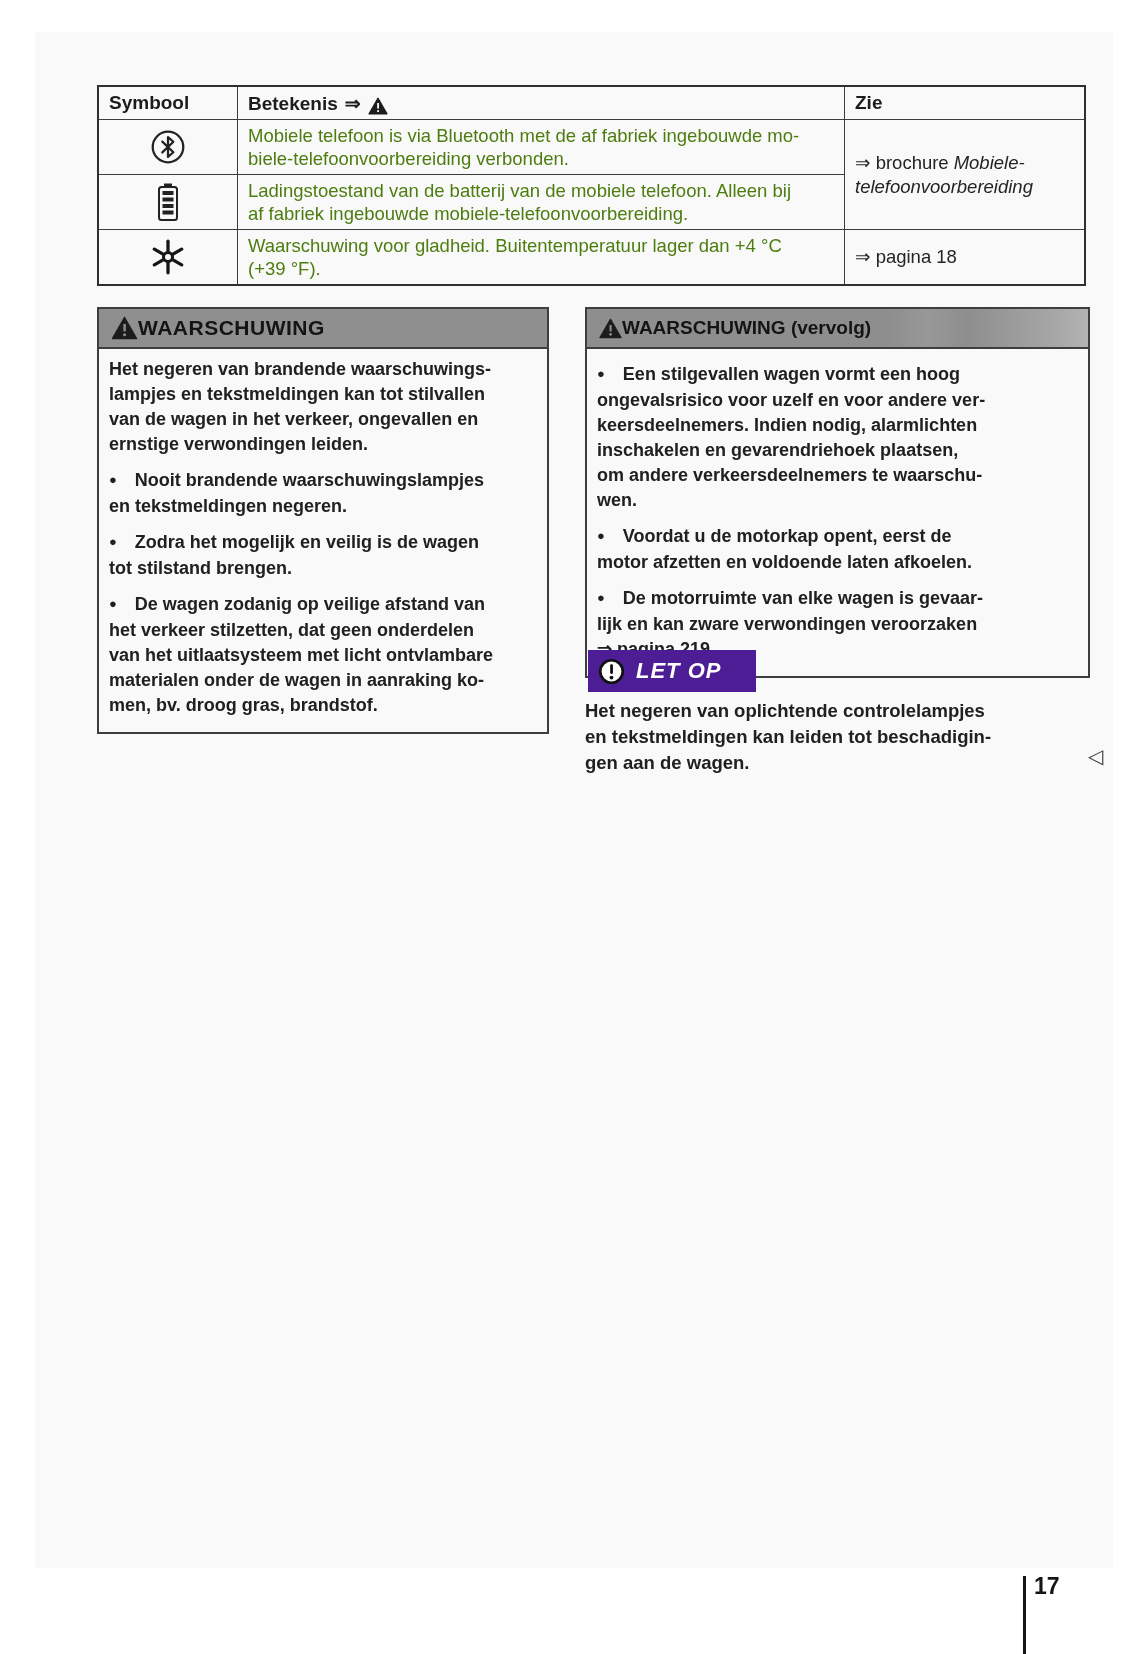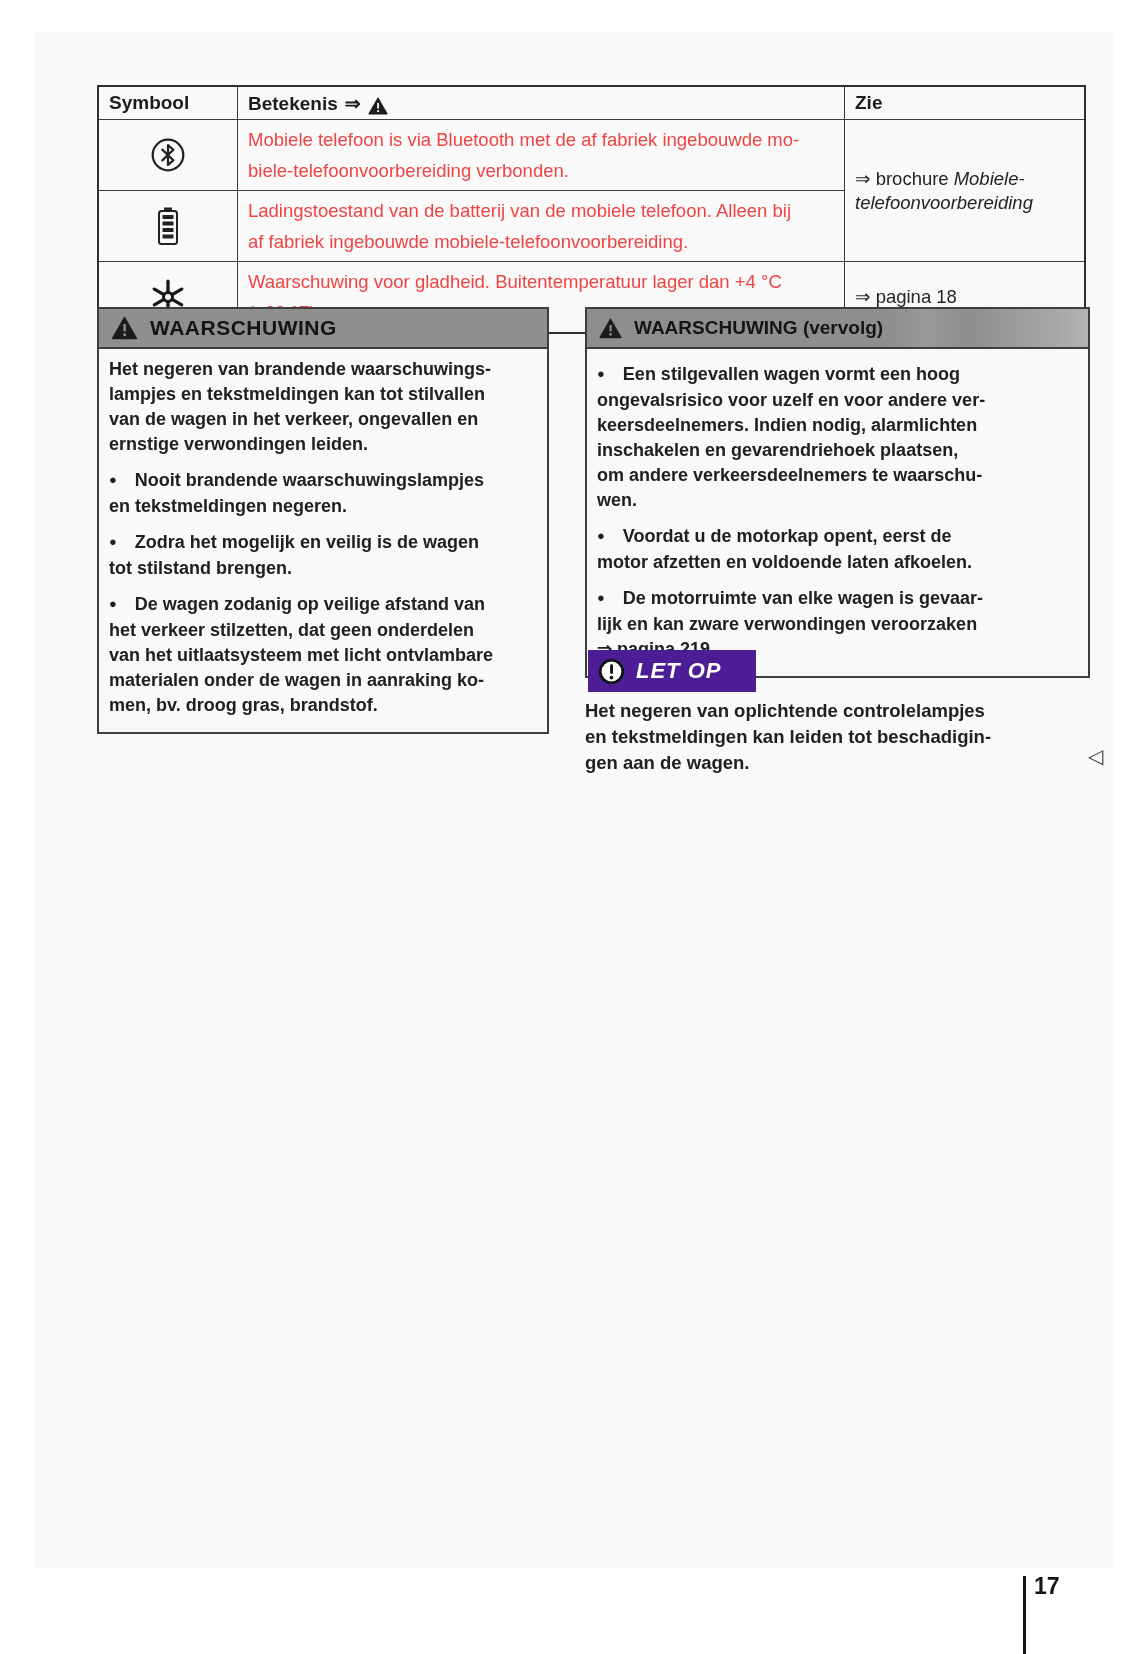--- a/index.html
+++ b/index.html
@@ -10,31 +10,31 @@
   
   table.sym{position:absolute;left:62px;top:53px;width:989px;border-collapse:collapse;
             border:2px solid #2f2f2f;table-layout:fixed;}
   table.sym th, table.sym td{border:1.5px solid #3c3c3c;}
   table.sym th{height:28px;font-size:19px;font-weight:bold;text-align:left;
                padding:2px 10px;color:#1c1c1c;}
   th.c-sym{width:118px;text-align:center;border-radius:7px;}
   th.c-zie{width:219px;}
   .hdr-flex{display:flex;align-items:flex-end;gap:7px;}
   td.icon-cell{text-align:center;vertical-align:middle;}
-  td.meaning{font-size:18.5px;line-height:31px;padding:4px 10px;white-space:pre-line;
-             color:#ef4444;vertical-align:middle;}
+  td.meaning{font-size:18.5px;line-height:23px;padding:4px 10px;white-space:pre-line;
+             color:#4d7c0f;vertical-align:middle;}
   td.zie{font-size:18.5px;line-height:24px;padding:4px 10px;color:#242424;vertical-align:middle;}
   .it{font-style:italic;}
   .arrow-pre{margin-right:5px;}
 
   
   .wbox{position:absolute;border:2px solid #3e3e3e;background:#f9f9f9;}
   #warn-left{left:62px;top:275px;width:448px;}
   #warn-right{left:550px;top:275px;width:501px;}
-  .wband{height:38px;background:#8f8f8f;display:flex;align-items:center;gap:12px;
+  .wband{height:38px;background:#8f8f8f;display:flex;align-items:center;gap:0;
          padding:0 12px;border-bottom:2px solid #3e3e3e;}
   #warn-right .wband{background:linear-gradient(90deg,#8e8e8e 0%,#8e8e8e 60%,#989898 68%,
                      #8e8e8e 76%,#a8a8a8 94%,#b3b3b3 100%);}
   .wtitle{font-weight:bold;color:#141414;}
   #warn-left .wtitle{font-size:21px;letter-spacing:.5px;}
   #warn-right .wtitle{font-size:19px;}
   .wbody{padding:8px 4px 14px 10px;font-weight:bold;font-size:18px;line-height:25px;color:#202020;}
   .intro{white-space:pre-line;}
   .bullet{margin-top:11px;}
   .bullet::before{content:"\25CF";font-size:13px;margin-right:18px;position:relative;top:-2px;}

